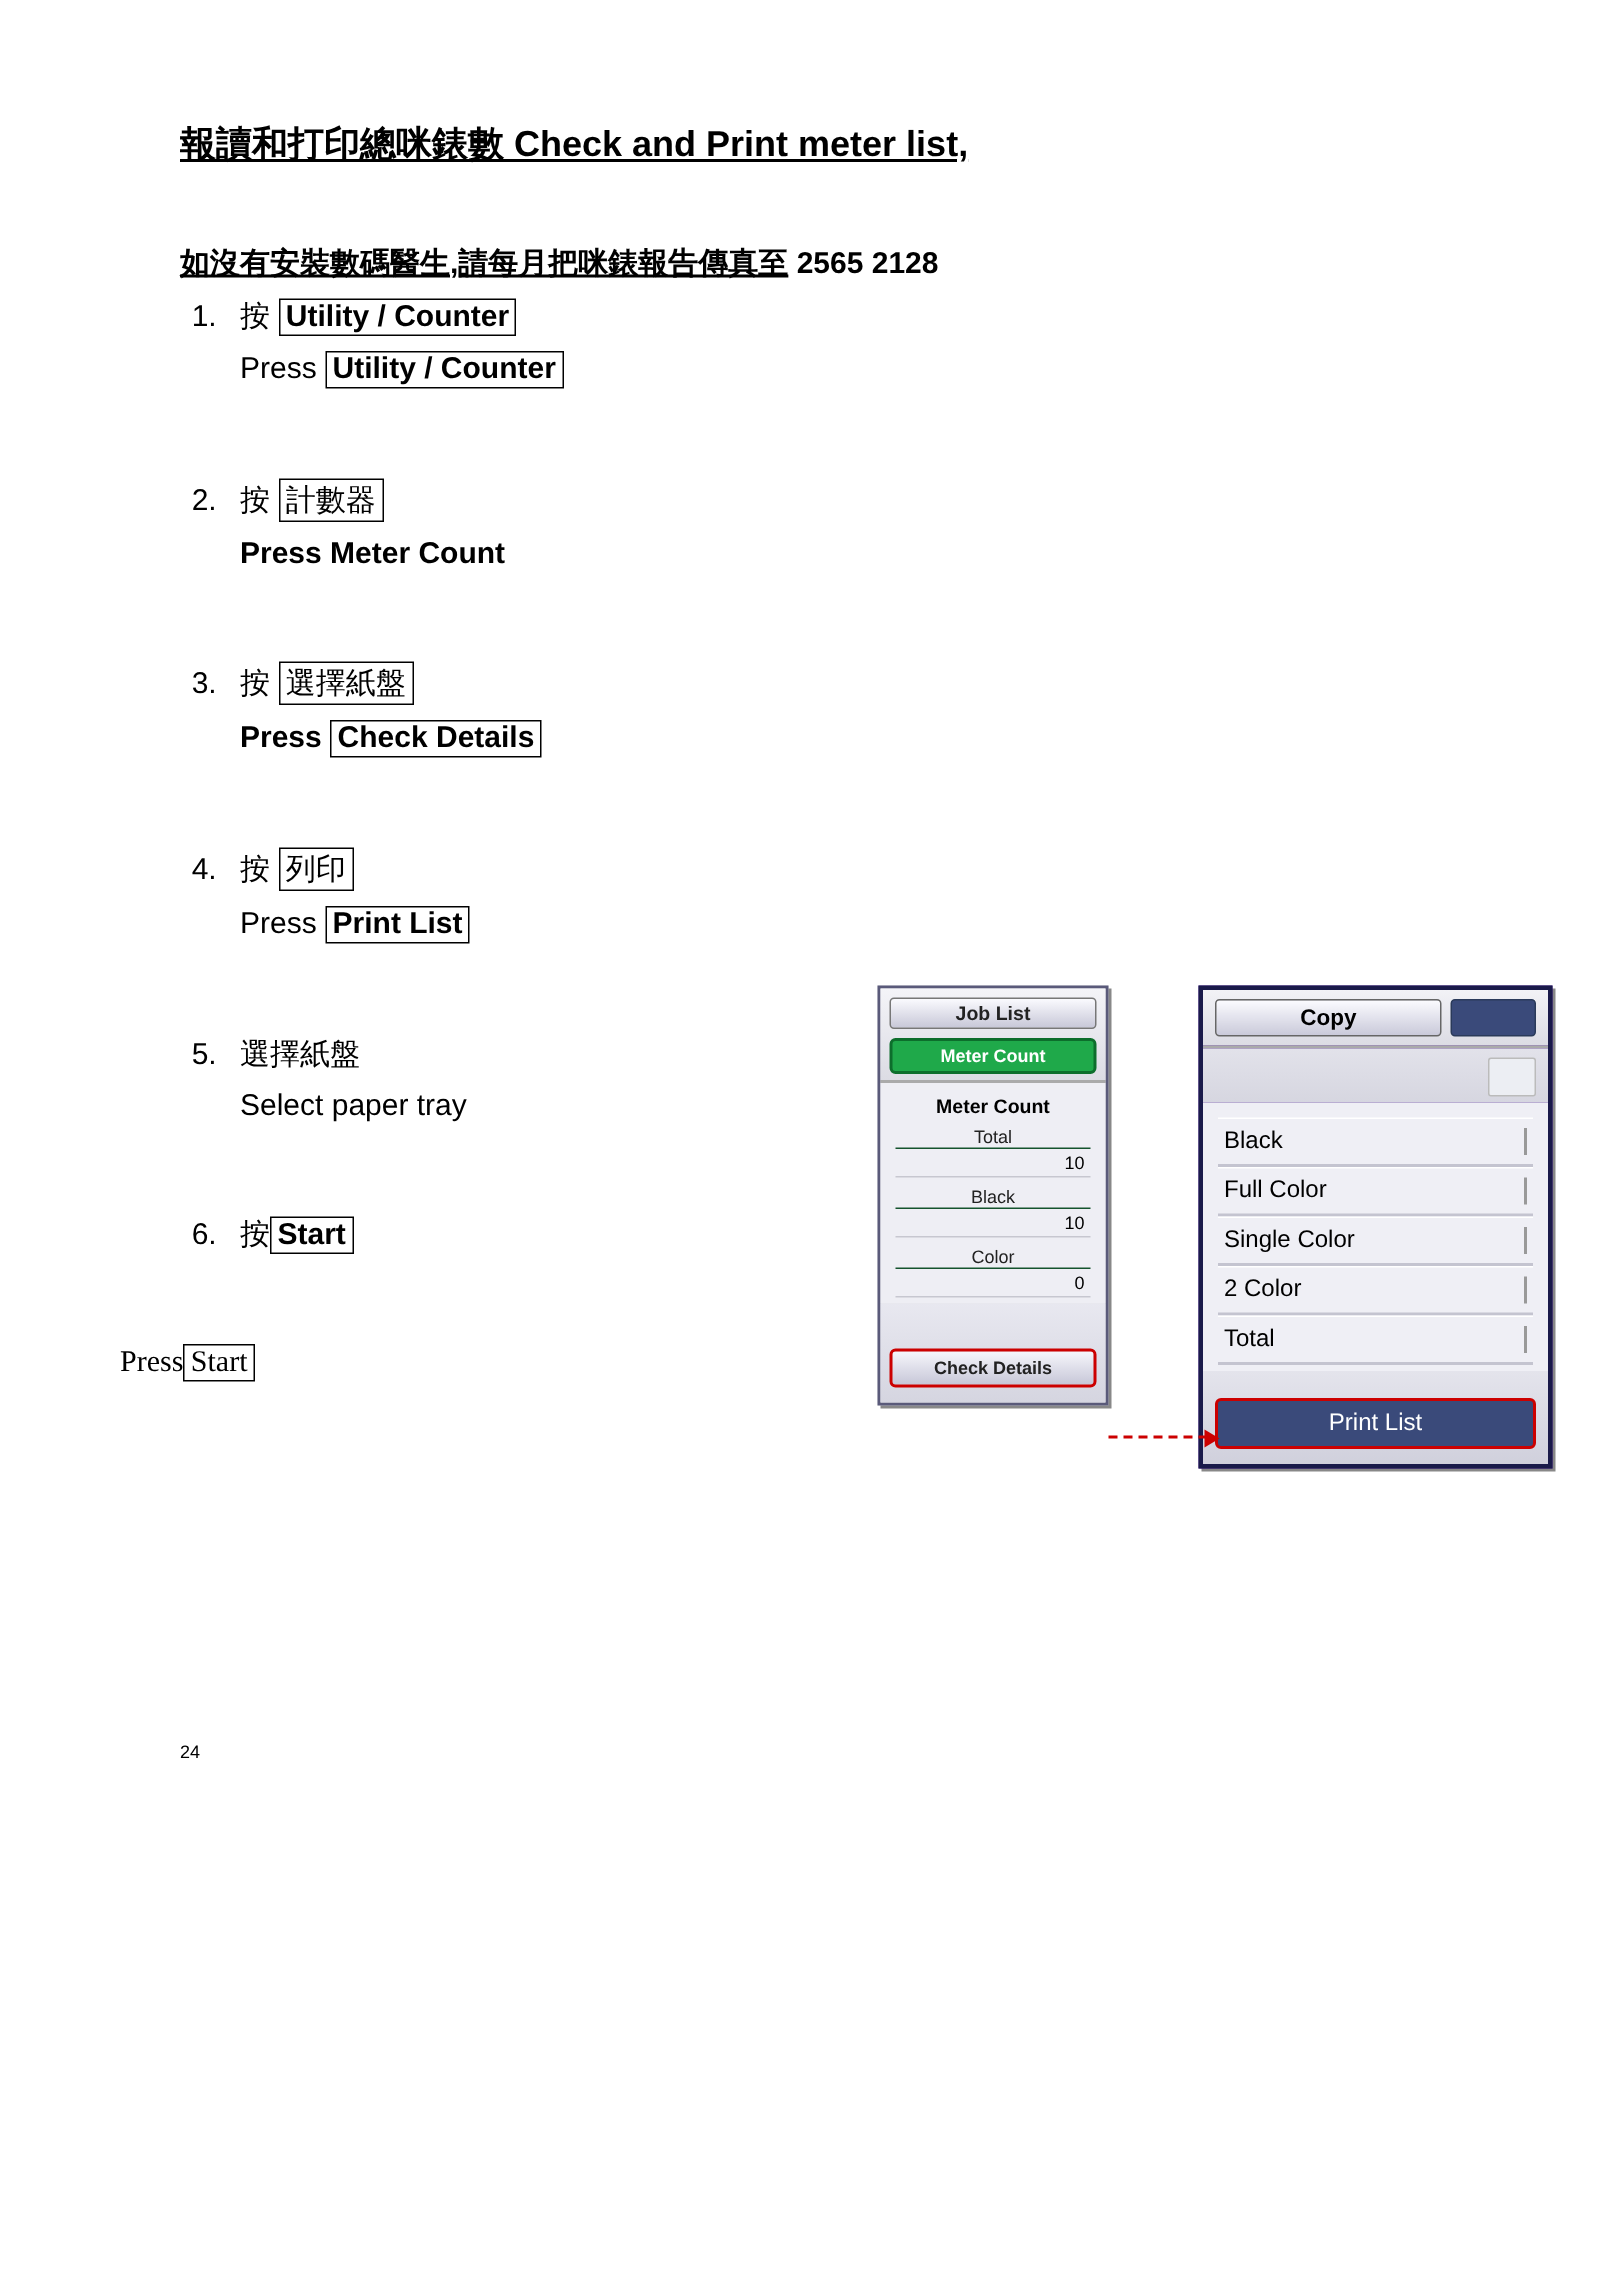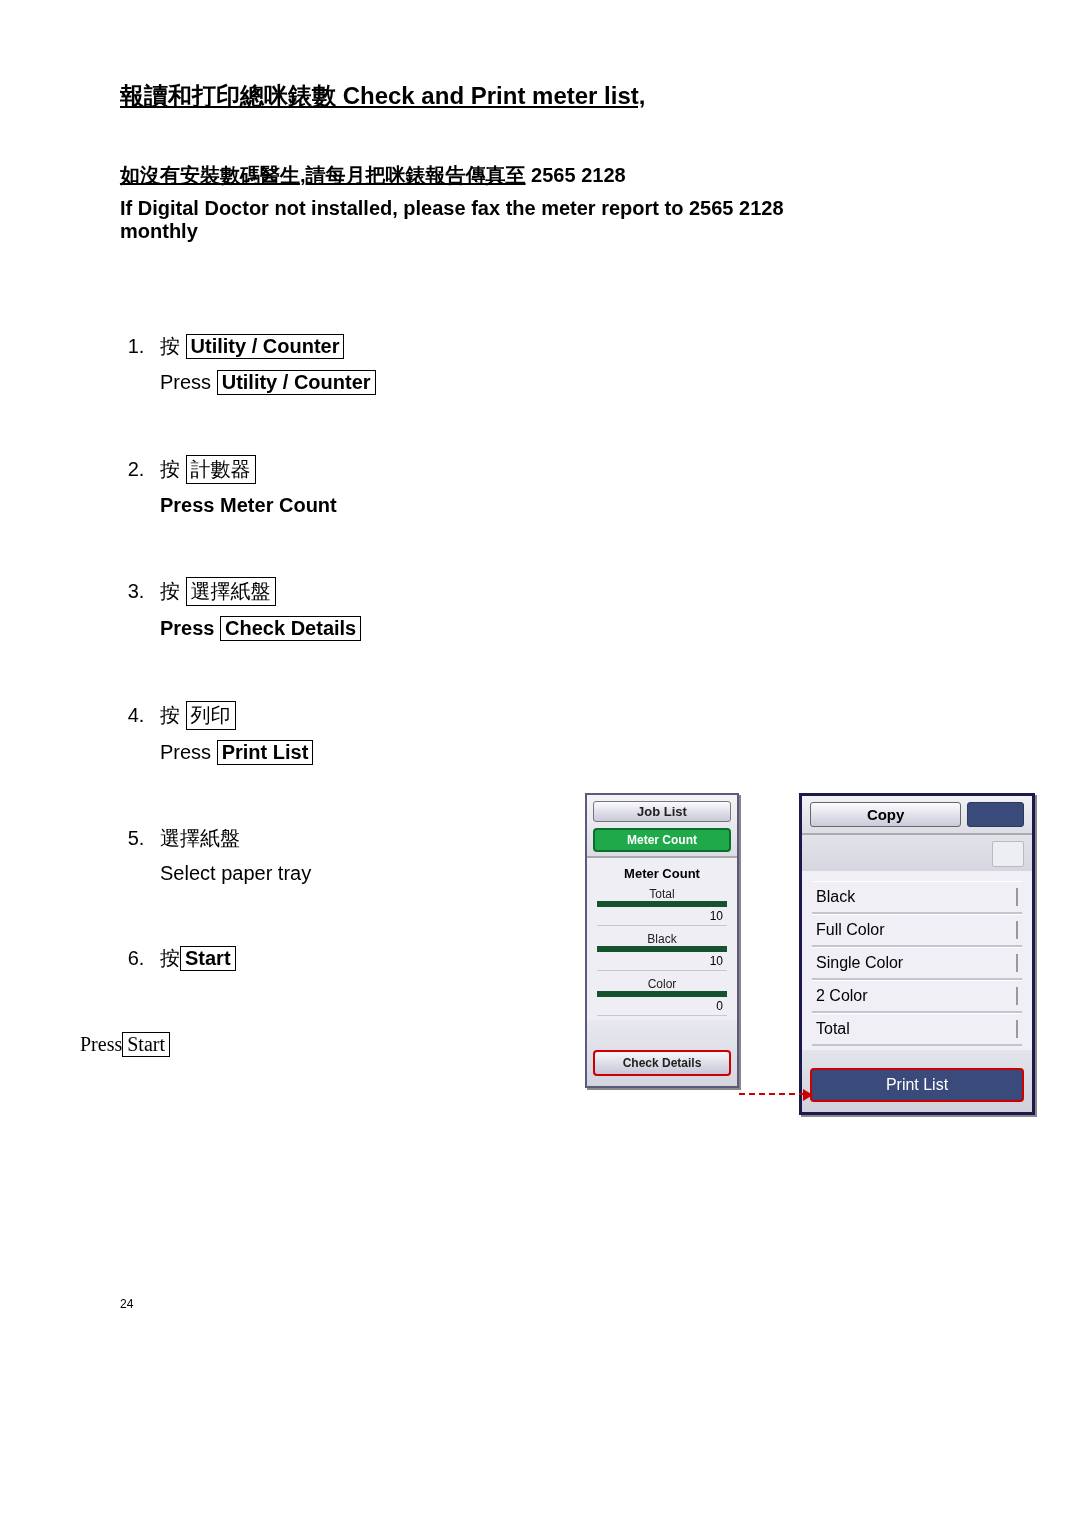--- a/index.html
+++ b/index.html
@@ -106,21 +106,21 @@
   }
   .mc-title {
     font-weight: bold;
     text-align: center;
     margin-bottom: 6px;
     font-size: 13px;
   }
   .mc-row {
     text-align: right;
     padding: 2px 4px;
-    border-top: 6px solid #14532d;
+    border-top: 1px solid #14532d;
     border-bottom: 1px solid #c7c7d0;
     font-size: 12px;
   }
   .mc-label {
     text-align: center;
     font-size: 12px;
     color: #222;
     margin-top: 6px;
   }
   .panel-bot {
@@ -246,21 +246,20 @@
 </style>
 </head>
 <body>
 
 <div class="page">
   <div class="title">報讀和打印總咪錶數 Check and Print meter list,</div>
 
   <div class="notice">
     <span class="notice-cn">如沒有安裝數碼醫生,請每月把咪錶報告傳真至</span><span class="bold"> 2565 2128</span>
   </div>
-  <div class="notice notice-en">If Digital Doctor not installed, please fax the meter report to 2565 2128 monthly</div>
 
   <div class="content-row">
     <ol class="steps">
       <li>
         <div class="step-line">
           <span>按 </span><span class="boxed bold">Utility / Counter</span>
         </div>
         <div class="step-line">
           <span>Press </span><span class="boxed bold">Utility / Counter</span>
         </div>

